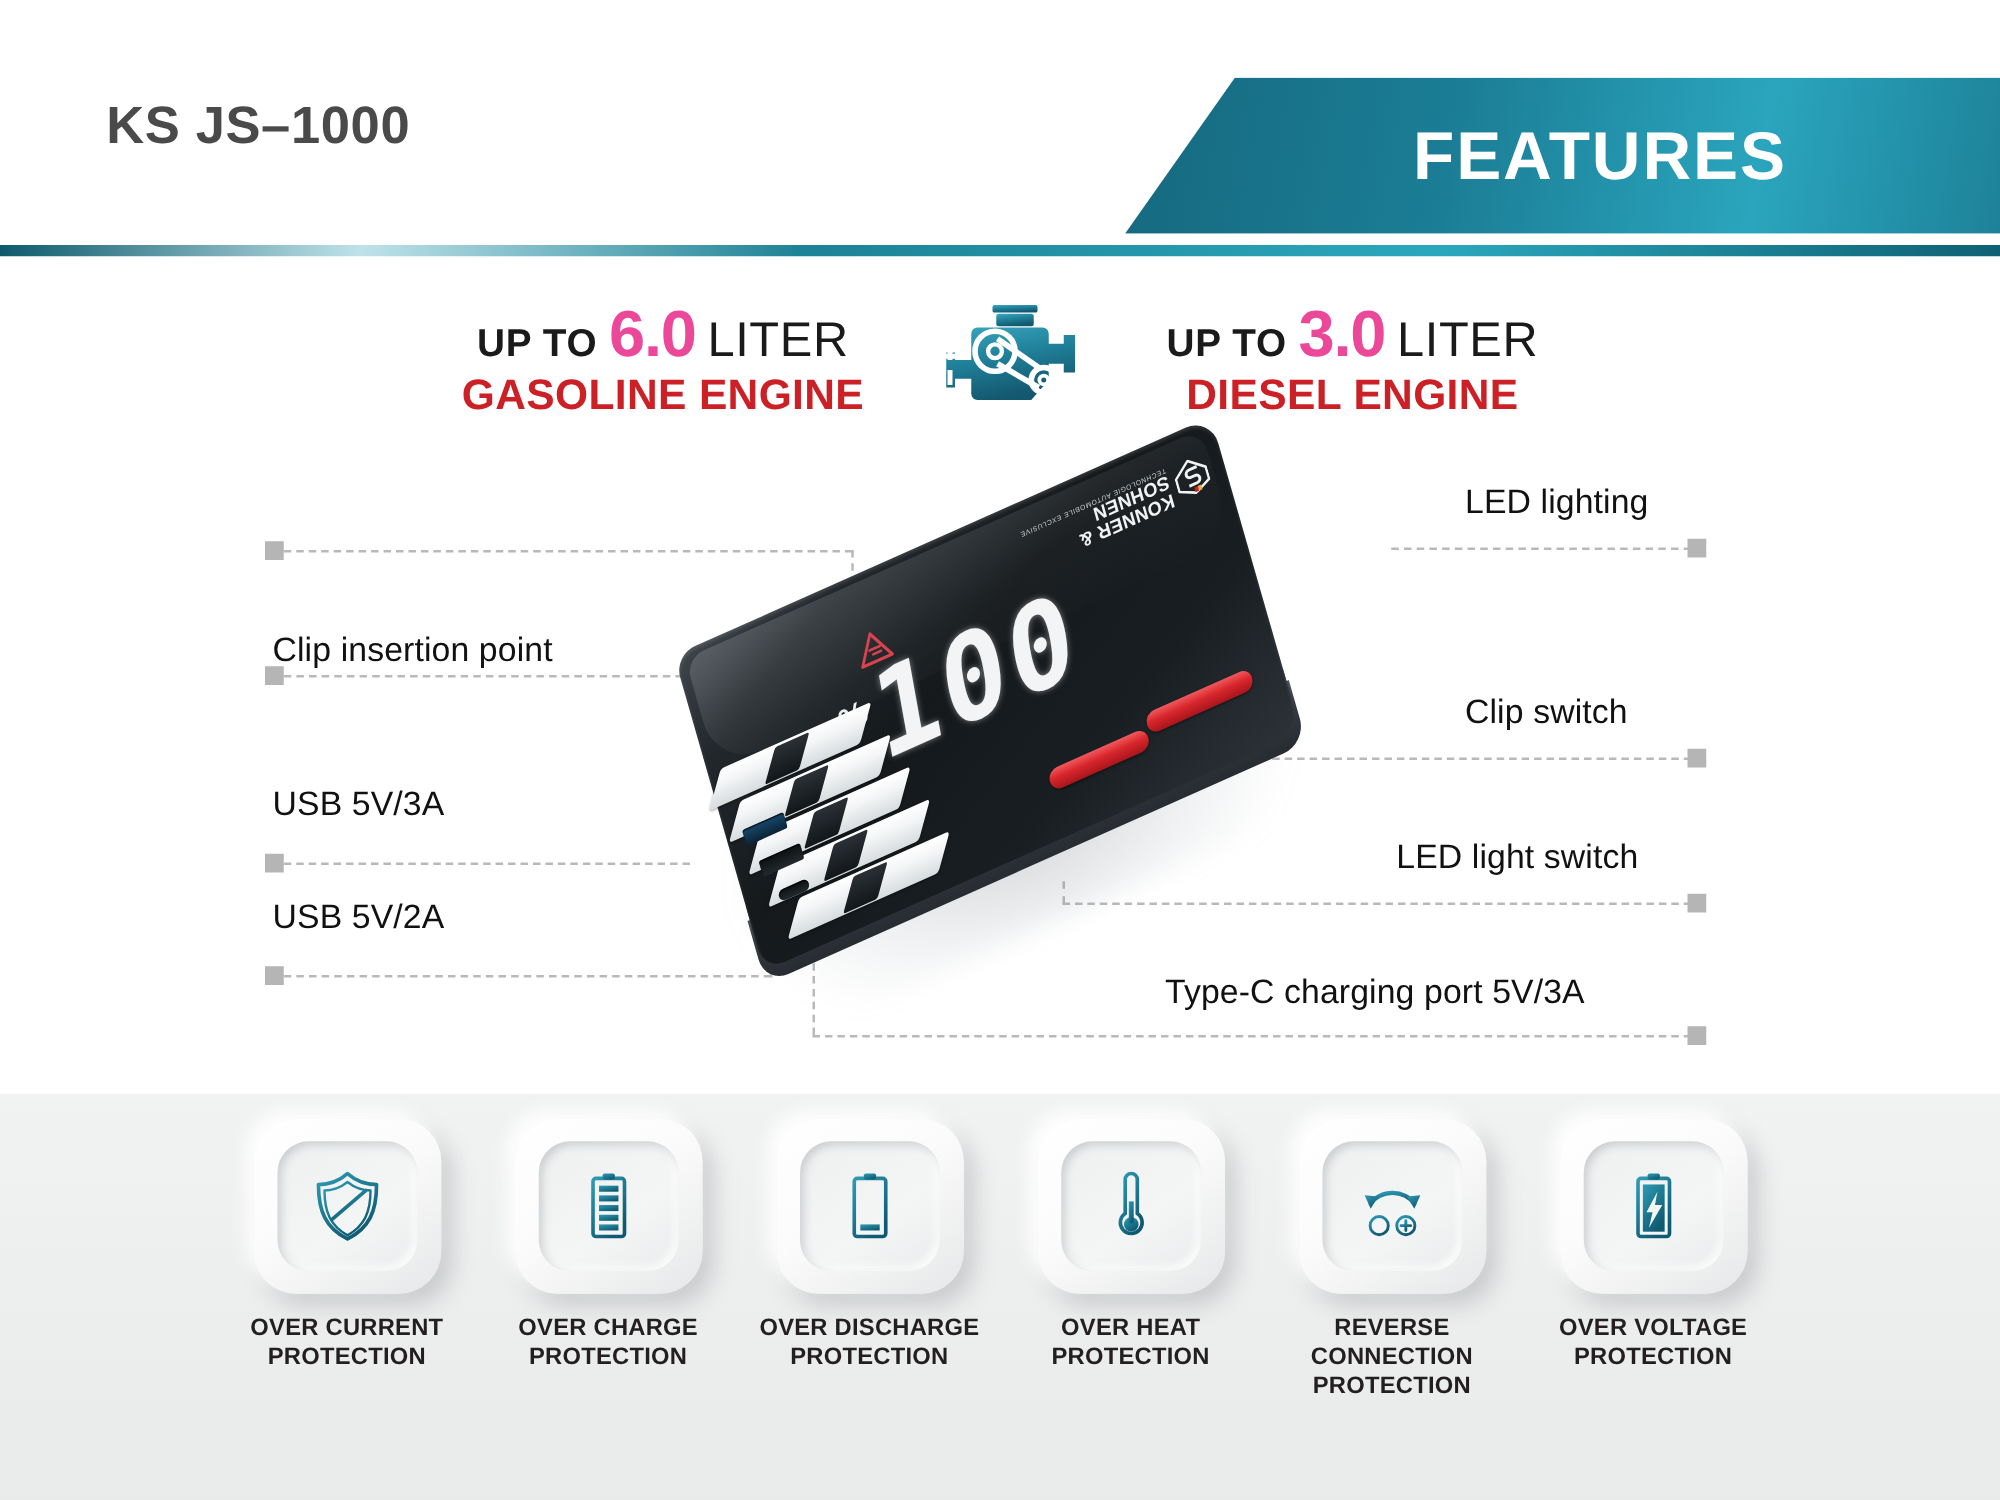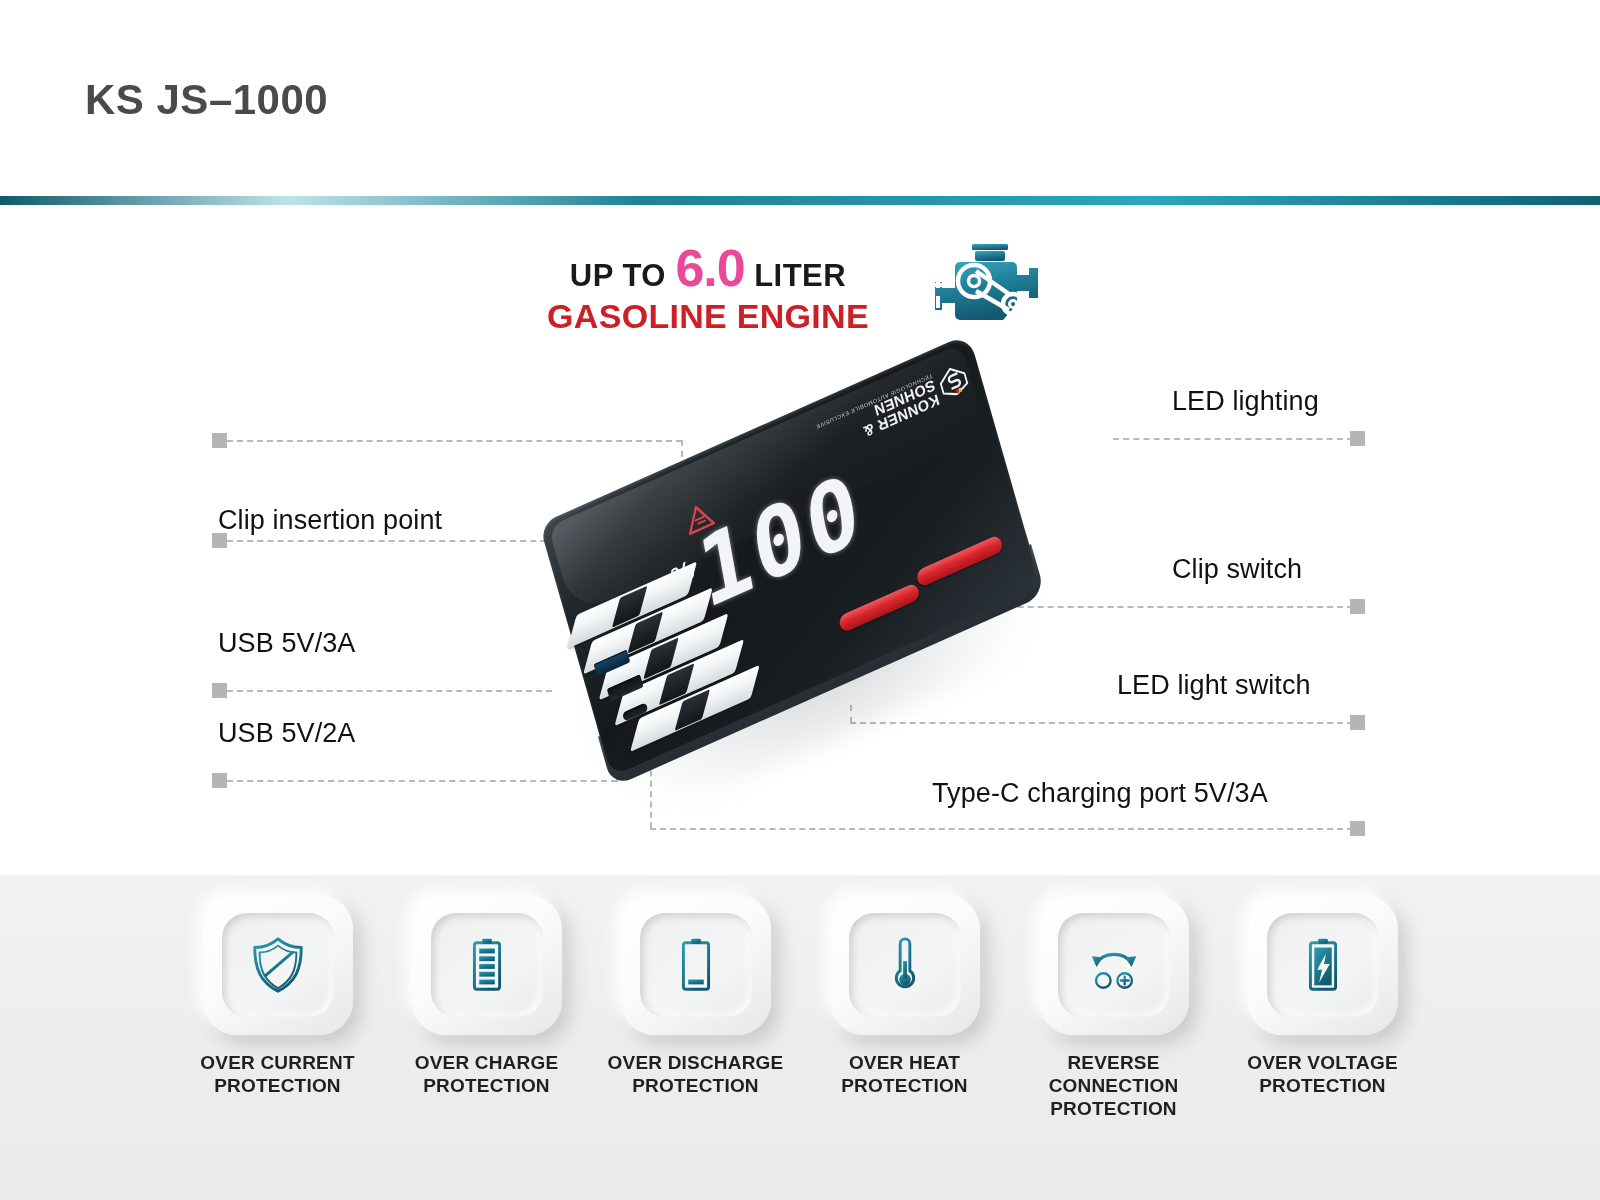--- a/index.html
+++ b/index.html
@@ -37,21 +37,21 @@
 
   
   #engine-row {
     position:absolute; left:0; top:232px; width:1600px; height:110px;
     display:flex; align-items:center; justify-content:center; gap:58px;
   }
   .engine-spec { text-align:center; }
   .engine-top { white-space:nowrap; line-height:1; }
   .engine-upto { font-size:31px; font-weight:bold; color:#1a1a1a; letter-spacing:0.5px; }
   .engine-num { font-size:52px; font-weight:bold; color:#ec4899; letter-spacing:-1px; margin:0 5px; }
-  .engine-liter { font-size:31px; font-weight:bold; color:#1a1a1a; letter-spacing:0.5px; }
+  .engine-liter { font-size:39px; font-weight:normal; color:#1a1a1a; letter-spacing:0.5px; }
   .engine-type {
     font-size:34px; font-weight:bold; color:#cc2027; letter-spacing:0.3px;
     margin-top:5px; line-height:1; white-space:nowrap;
   }
   #engine-icon { width:126px; height:94px; flex:0 0 auto; }
 
   
   #stage { position:absolute; left:0; top:350px; width:1600px; height:520px; }
 
   
@@ -198,20 +198,23 @@
     margin-top:16px; font-size:19px; font-weight:bold; color:#231f20;
     line-height:1.22; letter-spacing:0.2px;
   }
 </style>
 </head>
 <body>
 
 <div id="header">
   <div id="title-block">
     <div class="title-line">KS JS–1000</div>
+  </div>
+  <div id="features-banner">
+    <span>FEATURES</span>
   </div>
   <div id="header-rule"></div>
 </div>
 
 <div id="engine-row">
 
   <div class="engine-spec">
     <div class="engine-top">
       <span class="engine-upto">UP TO</span>
       <span class="engine-num">6.0</span>
@@ -241,20 +244,28 @@
     <circle cx="47" cy="41" r="5.5" fill="none" stroke="#ffffff" stroke-width="3.5"></circle>
     <circle cx="86" cy="64" r="10" fill="none" stroke="#ffffff" stroke-width="4.5"></circle>
     <circle cx="86" cy="64" r="3.5" fill="none" stroke="#ffffff" stroke-width="3"></circle>
     <g stroke="#ffffff" stroke-width="4" stroke-linecap="butt">
       <path d="M11 36 v12"></path>
         <path d="M11 56 v12"></path>
         <path d="M5 45 h14"></path>
     </g>
   </svg>
 
+  <div class="engine-spec">
+    <div class="engine-top">
+      <span class="engine-upto">UP TO</span>
+      <span class="engine-num">3.0</span>
+      <span class="engine-liter">LITER</span>
+    </div>
+    <div class="engine-type">DIESEL ENGINE</div>
+  </div>
 
 </div>
 
 <div id="stage">
 
   <div class="leader-dot" style="left:212px; top:83px;"></div>
   <div class="leader" style="left:227px; top:90px; width:455px;"></div>
   <div class="leader-v" style="left:681px; top:90px; height:70px;"></div>
 
   <div class="callout-label" style="left:218px; top:128px;margin-top:27px;">Clip insertion point</div>

